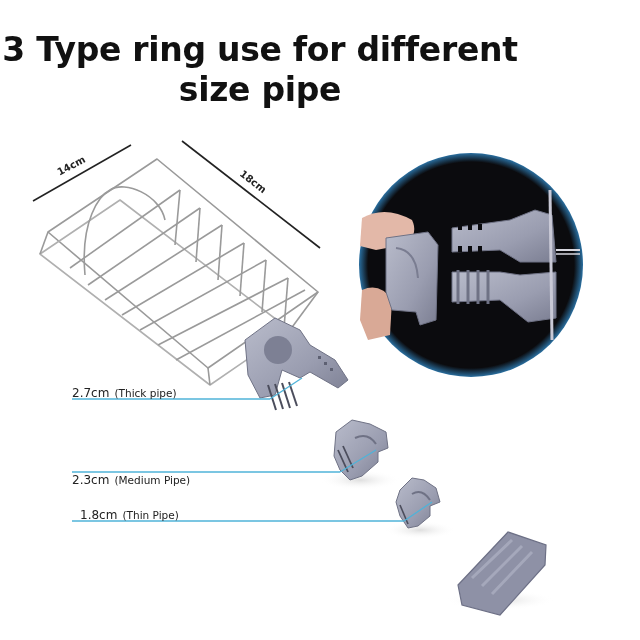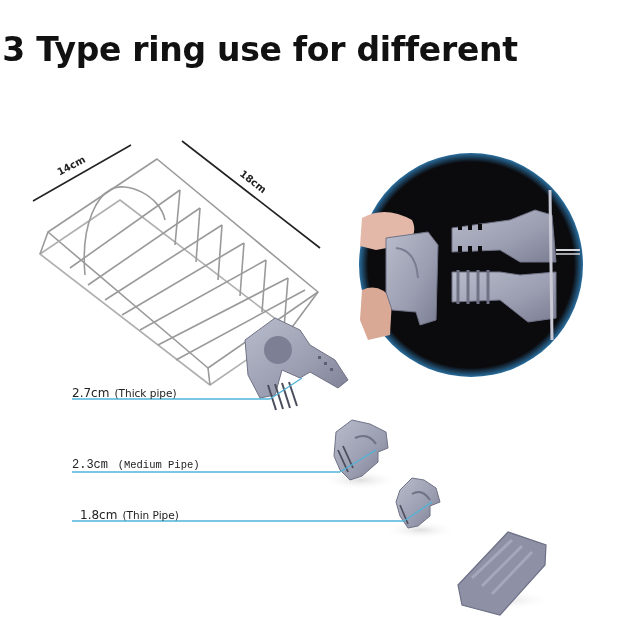--- a/index.html
+++ b/index.html
@@ -19,20 +19,21 @@
   .dim-label {
     position: absolute; font-family: "DejaVu Sans", sans-serif; font-weight: bold;
     font-size: 10px; color: #222;
   }
 </style>
 </head>
 <body>
 
 <div class="title">
   <div>3 Type ring use for different</div>
+  <div>size pipe</div>
 </div>
 
 <svg class="scene" viewBox="0 0 640 640" xmlns="http://www.w3.org/2000/svg">
   <defs>
     <radialGradient id="insetGlow" cx="50%" cy="50%" r="50%">
       <stop offset="92%" stop-color="#0b0b0e"></stop>
       <stop offset="100%" stop-color="#2a6fa0"></stop>
     </radialGradient>
     <linearGradient id="plastic" x1="0" y1="0" x2="1" y2="1">
       <stop offset="0%" stop-color="#b9bccb"></stop>
@@ -165,20 +166,20 @@
   </g>
 </svg>
 
 <div class="dim-label" style="left:56px; top:160px; transform: rotate(-28deg);">14cm</div>
 <div class="dim-label" style="left:238px; top:176px; transform: rotate(38deg);">18cm</div>
 
 <div class="label" style="left:72px; top:382px;">
   <span class="size">2.7cm</span>
   <span class="desc">(Thick pipe)</span>
 </div>
-<div class="label" style="left:72px; top:455px;font-family:Liberation Mono, monospace;">
+<div class="label" style="left:72px; top:469px;">
   <span class="size">2.3cm</span>
   <span class="desc">(Medium Pipe)</span>
 </div>
 <div class="label" style="left:80px; top:504px;">
   <span class="size">1.8cm</span>
   <span class="desc">(Thin Pipe)</span>
 </div>
 
 </body></html>

